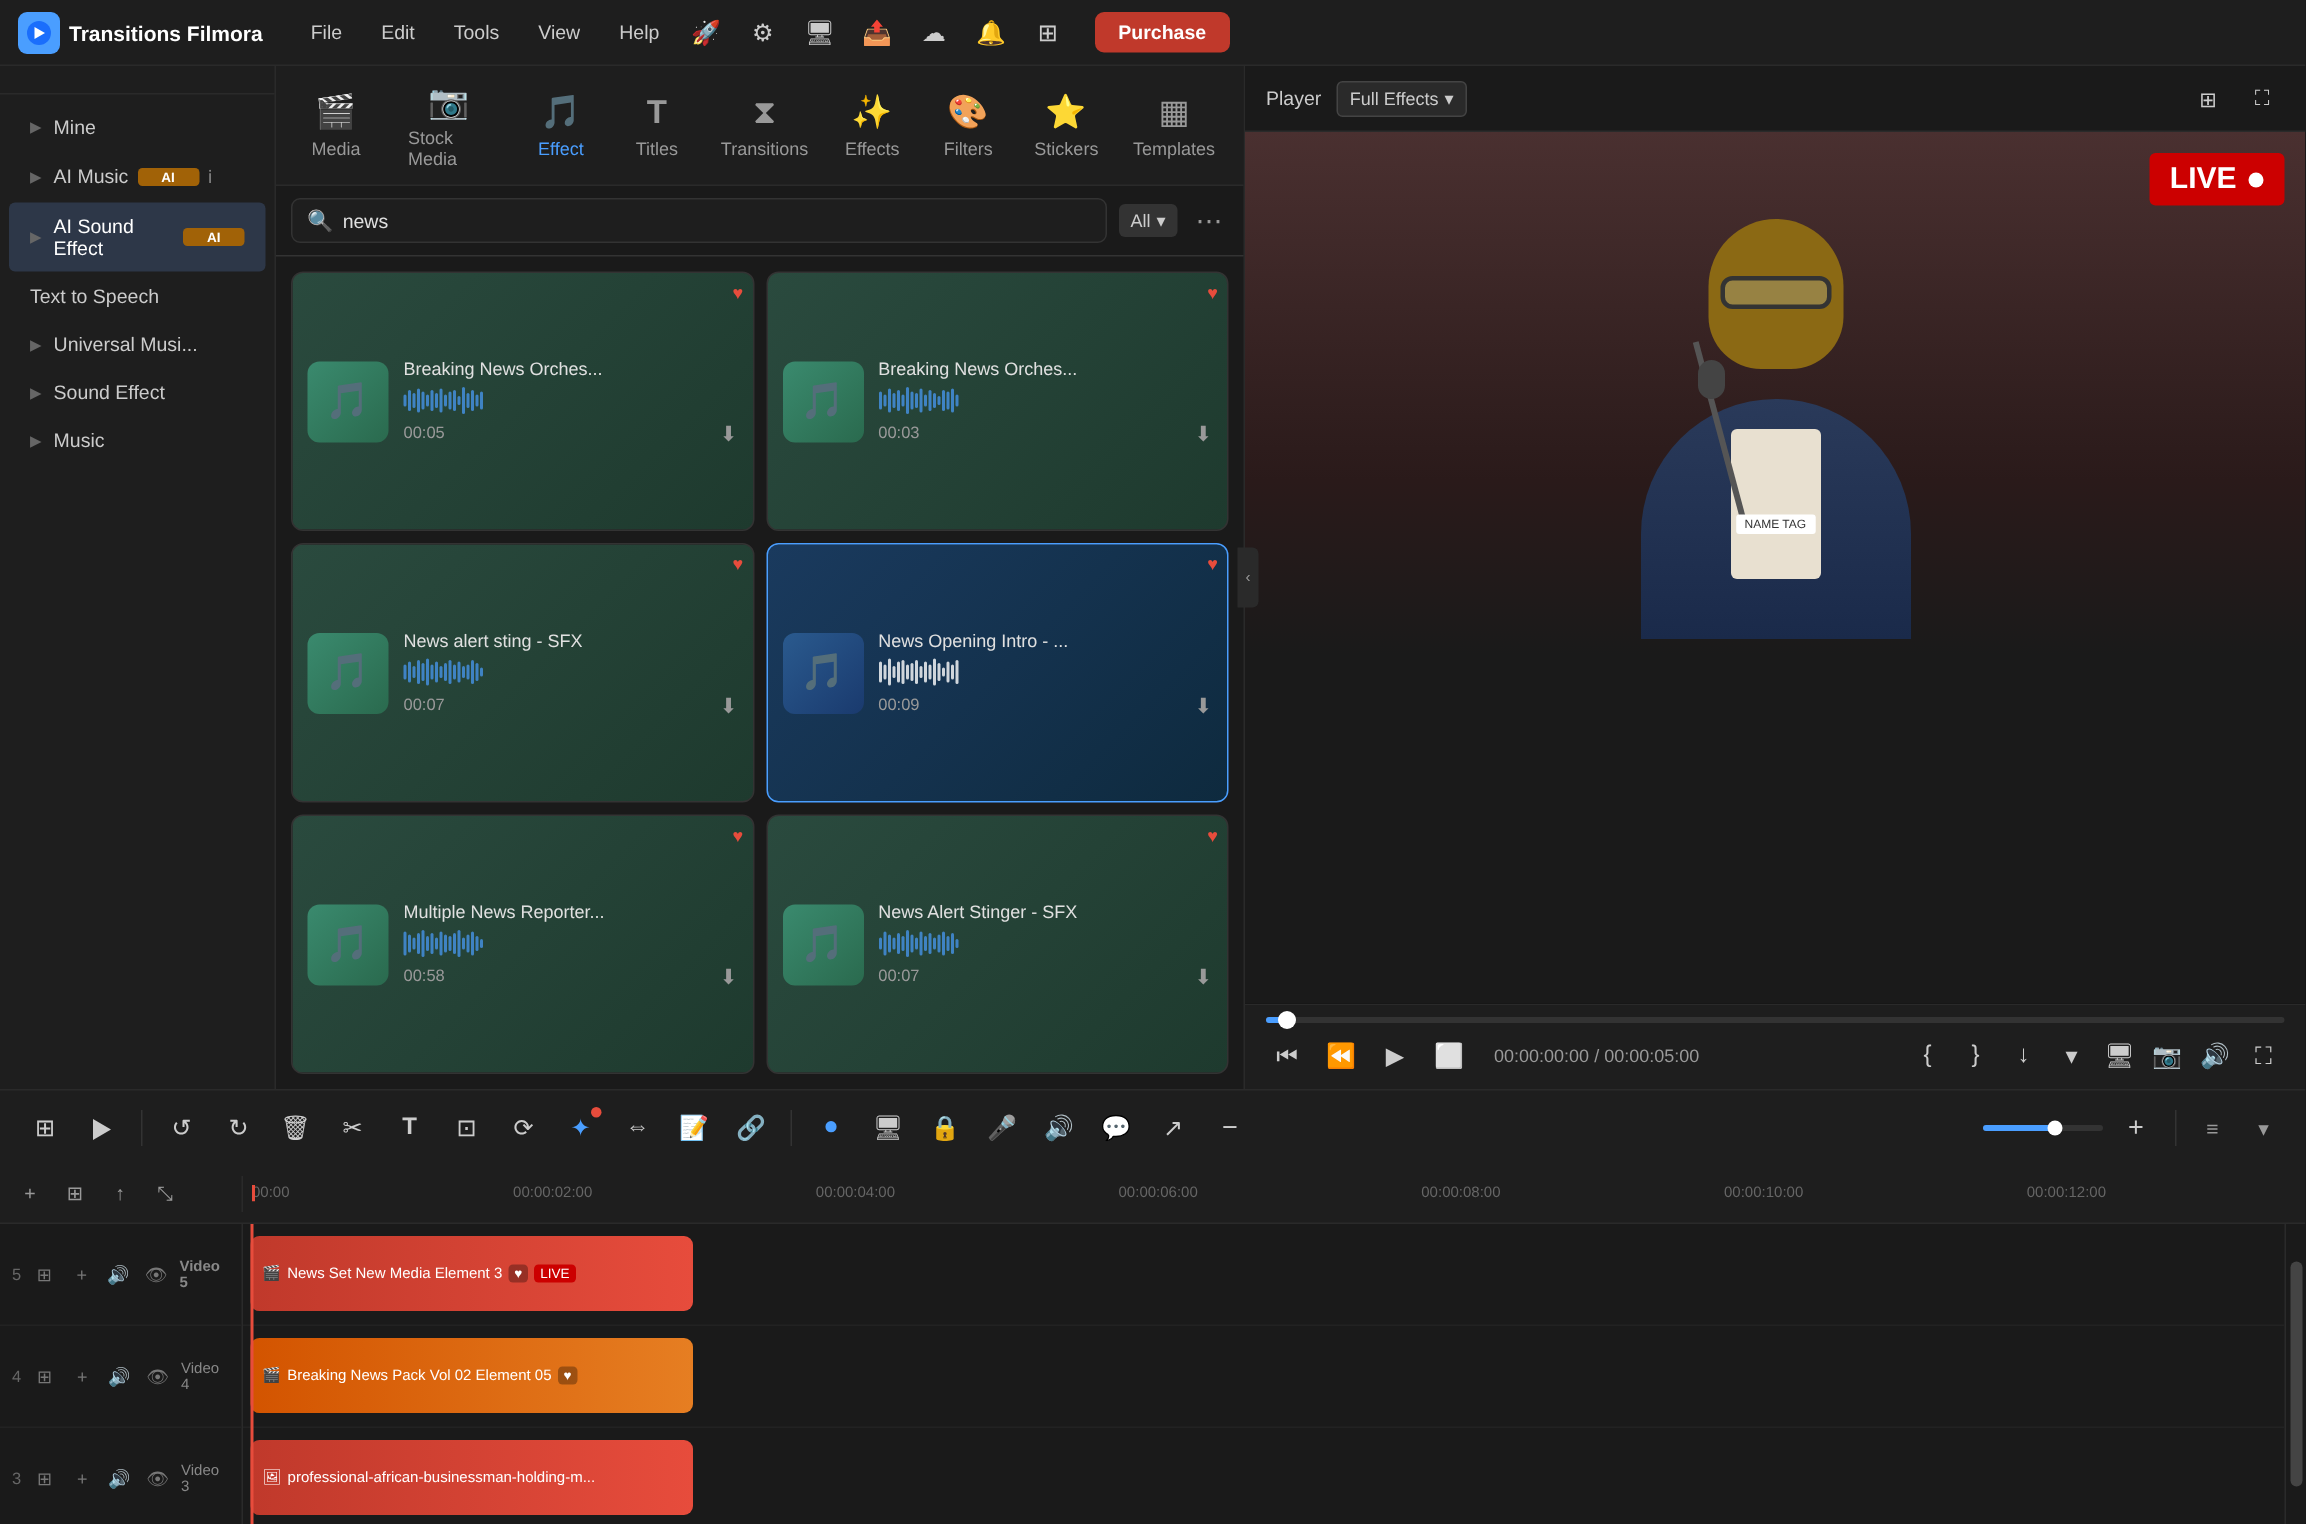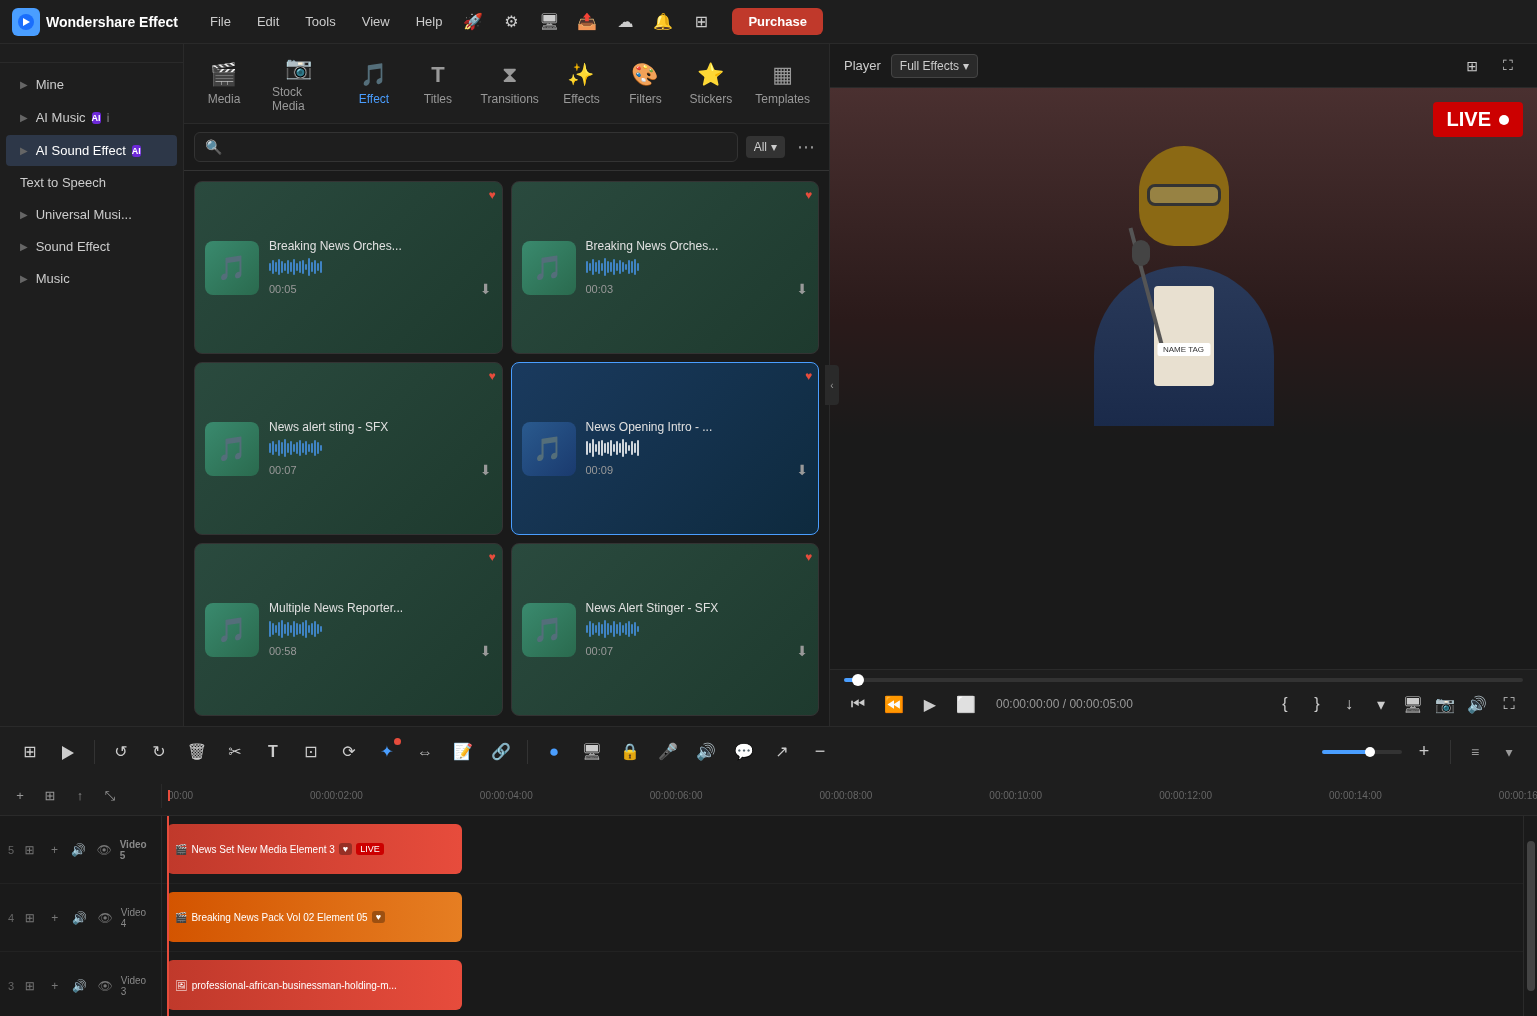--- a/index.html
+++ b/index.html
@@ -20,21 +20,21 @@
     .main-area { display: flex; height: calc(1016px - 44px - 290px); }
 
     
     .left-section { display: flex; width: 830px; border-right: 1px solid #2a2a2a; }
 
     
     .sidebar { width: 185px; background: #1e1e1e; border-right: 1px solid #2a2a2a; padding: 8px 0; }
     .sidebar-item { display: flex; align-items: center; gap: 6px; padding: 8px 14px; cursor: pointer; color: #ccc; border-radius: 4px; margin: 1px 6px; }
     .sidebar-item.active { background: #2d3748; color: #fff; }
     .sidebar-item .arrow { font-size: 10px; color: #666; margin-right: 2px; }
-    .sidebar-item .ai-badge { background: #6d28d9; color: #fff; font-size: 9px; padding: 1px 0; border-radius: 3px; font-weight: 700; }
+    .sidebar-item .ai-badge { background: #a16207; color: #fff; font-size: 9px; padding: 1px 16px; border-radius: 3px; font-weight: 700; }
 
     
     .nav-tabs { background: #1e1e1e; border-bottom: 1px solid #2a2a2a; display: flex; align-items: center; height: 80px; padding: 0 10px; gap: 4px; width: 645px; }
     .nav-tab { display: flex; flex-direction: column; align-items: center; gap: 4px; padding: 8px 14px; cursor: pointer; color: #999; border-radius: 6px; min-width: 60px; }
     .nav-tab.active { color: #4a9eff; }
     .nav-tab .tab-icon { font-size: 22px; }
     .nav-tab .tab-label { font-size: 12px; }
     .search-bar { display: flex; align-items: center; padding: 8px 10px; gap: 8px; border-bottom: 1px solid #333; }
     .search-input-wrap { flex: 1; display: flex; align-items: center; background: #1e1e1e; border-radius: 6px; padding: 6px 10px; gap: 6px; border: 1px solid #333; }
     .search-input { background: transparent; border: none; outline: none; color: #e0e0e0; font-size: 13px; flex: 1; }
@@ -121,21 +121,21 @@
 <body>
 
 <div class="menu-bar">
   <div class="app-logo">
     <div class="app-logo-icon">
       <svg width="18" height="18" viewBox="0 0 18 18" fill="none">
           <circle cx="9" cy="9" r="8" fill="#1a6efc"></circle>
           <path d="M6 5l7 4-7 4V5z" fill="white"></path>
         </svg>
     </div>
-    <span class="app-name">Wondershare Effect</span>
+    <span class="app-name">Transitions Filmora</span>
   </div>
   <span class="menu-item">File</span>
   <span class="menu-item">Edit</span>
   <span class="menu-item">Tools</span>
   <span class="menu-item">View</span>
   <span class="menu-item">Help</span>
   <div class="top-icons">
     <div class="top-icon-btn">🚀</div>
     <div class="top-icon-btn">⚙</div>
     <div class="top-icon-btn">🖥</div>
@@ -225,20 +225,21 @@
         </div>
         <div class="nav-tab">
           <span class="tab-icon">▦</span>
           <span class="tab-label">Templates</span>
         </div>
       </div>
 
       <div class="search-bar">
         <div class="search-input-wrap">
           <span style="color:#888;font-size:14px">🔍</span>
+          <input class="search-input" type="text" value="news" placeholder="search" style="">
         </div>
         <div class="search-filter">
           <span>All</span>
           <span>▾</span>
         </div>
         <span class="search-more">⋯</span>
       </div>
 
       <div class="audio-grid">
 
@@ -577,21 +578,21 @@
 
   <div class="timeline-header">
     <div class="timeline-track-controls">
       <div class="track-ctrl-btn">+</div>
       <div class="track-ctrl-btn">⊞</div>
       <div class="track-ctrl-btn">↑</div>
       <div class="track-ctrl-btn">⤡</div>
     </div>
 
     <div class="timeline-ruler" style="overflow:hidden;gap:0;">
-      <div style="position:relative;width:100%;height:100%;display:flex;align-items:center;">
+      <div style="position:relative;width:100%;height:100%;display:flex;align-items:center;gap:32px;">
 
         <div style="position:absolute;left:0;top:0;bottom:0;width:2px;background:#e74c3c;z-index:5;"></div>
         <span class="ruler-mark" style="margin-left:0;">00:00</span>
         <span class="ruler-mark">00:00:02:00</span>
         <span class="ruler-mark">00:00:04:00</span>
         <span class="ruler-mark">00:00:06:00</span>
         <span class="ruler-mark">00:00:08:00</span>
         <span class="ruler-mark">00:00:10:00</span>
         <span class="ruler-mark">00:00:12:00</span>
         <span class="ruler-mark">00:00:14:00</span>

